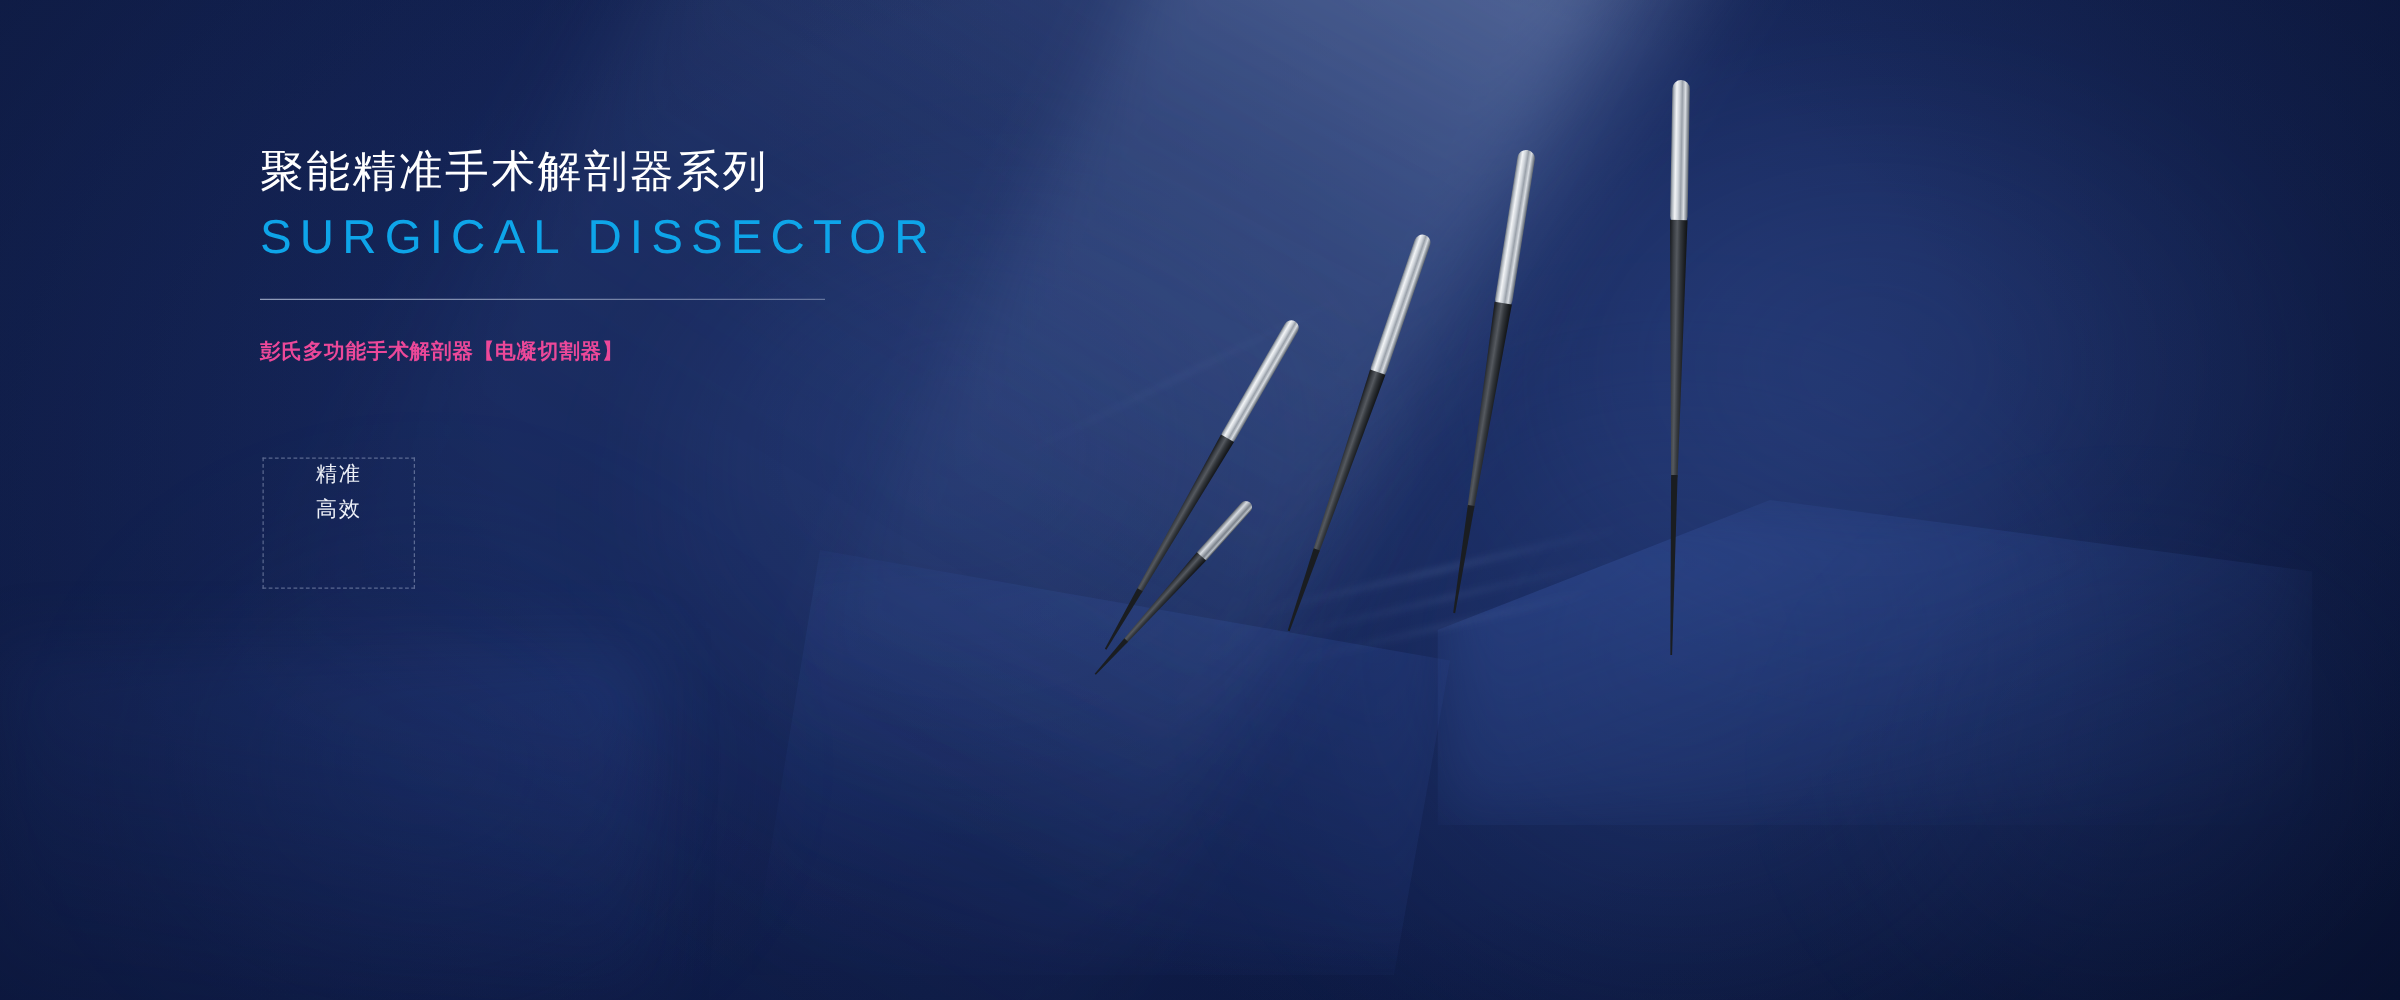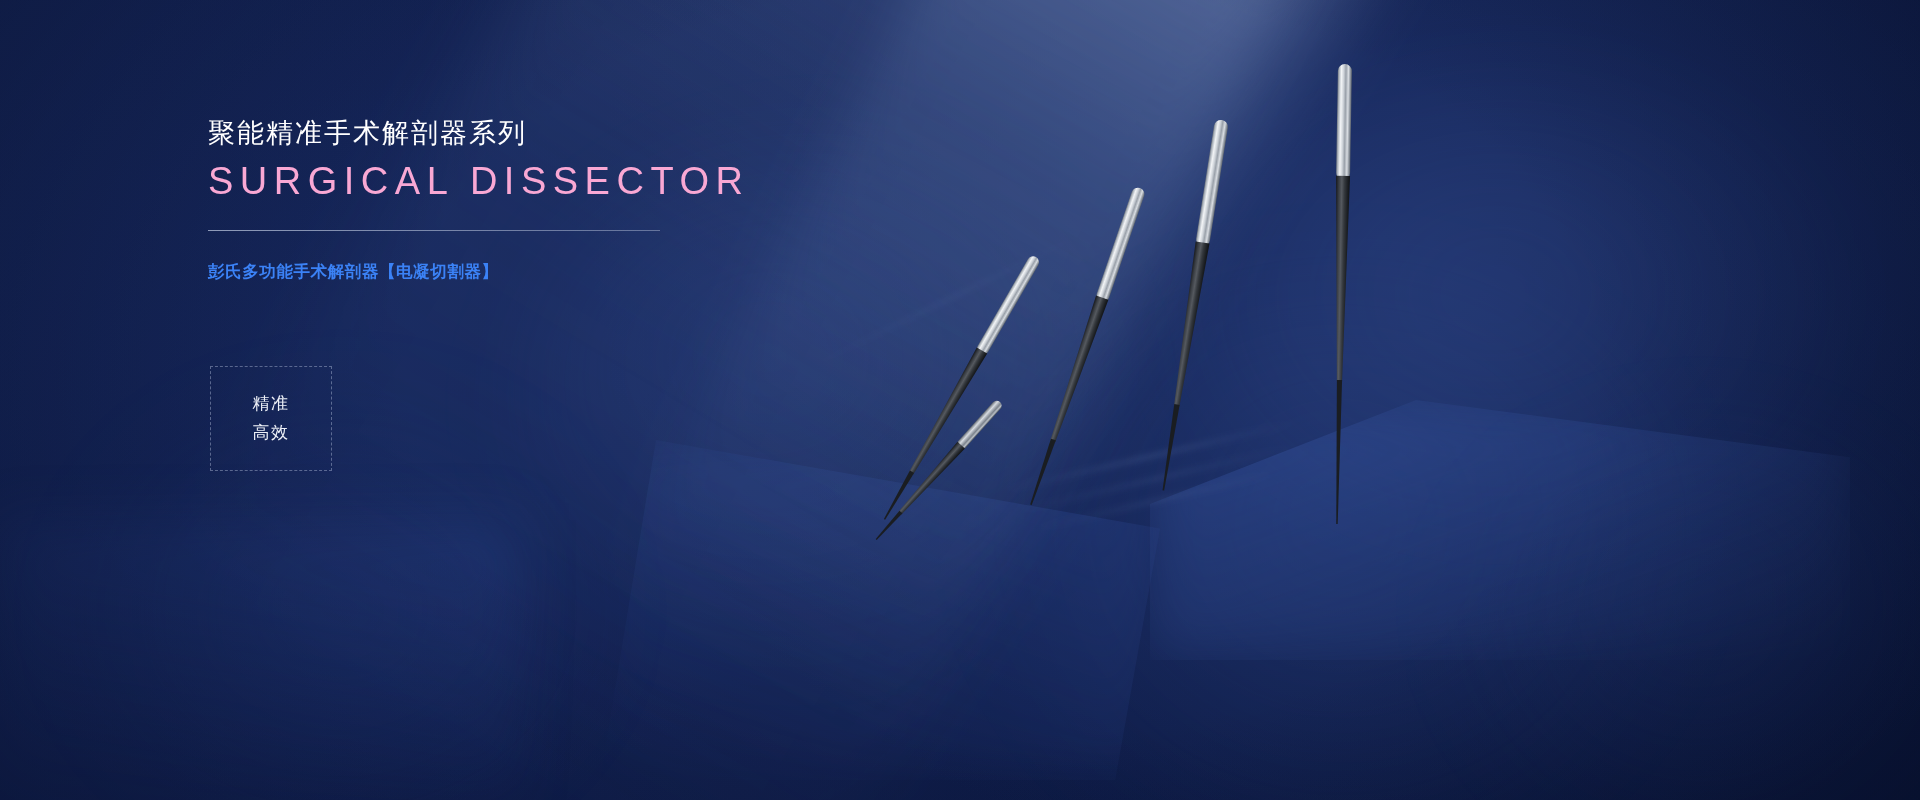--- a/index.html
+++ b/index.html
@@ -113,65 +113,65 @@
 
   
   .content {
     position: absolute;
     left: 208px;
     top: 118px;
     width: 470px;
   }
   .title-cn {
     color: #ffffff;
-    font-size: 27px;
+    font-size: 35px;
     line-height: 1.15;
     letter-spacing: 2px;
     font-weight: 400;
     white-space: nowrap;
   }
   .title-en {
     margin-top: 12px;
-    color: #f9a8d4;
+    color: #0ea5e9;
     font-size: 38px;
     letter-spacing: 6.5px;
     font-weight: 400;
     line-height: 1.1;
     white-space: nowrap;
   }
   .divider {
     margin-top: 27px;
     width: 452px;
     height: 1px;
     background: linear-gradient(to right, rgba(185,196,220,.75), rgba(185,196,220,.45));
   }
   .tagline {
     margin-top: 30px;
-    color: #3b82f6;
+    color: #ec4899;
     font-size: 16.5px;
     letter-spacing: .6px;
     font-weight: 700;
     white-space: nowrap;
   }
 
   
   .features {
     position: absolute;
     left: 210px;
     top: 366px;
     display: flex;
   }
   .feature-box {
     width: 122px;
     height: 105px;
     margin-right: 22px;
     display: flex;
     flex-direction: column;
     align-items: center;
-    justify-content: center;
+    justify-content: flex-start;
     color: #eef1f8;
     font-size: 17px;
     line-height: 1.65;
     letter-spacing: 1.5px;
     position: relative;
   }
   .feature-box::before {
     content: "";
     position: absolute;
     inset: 0;

